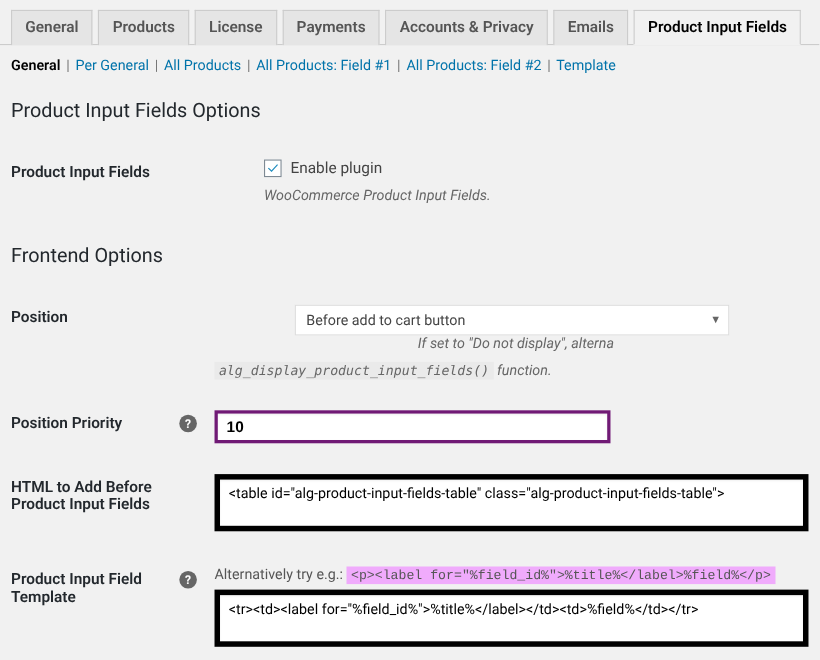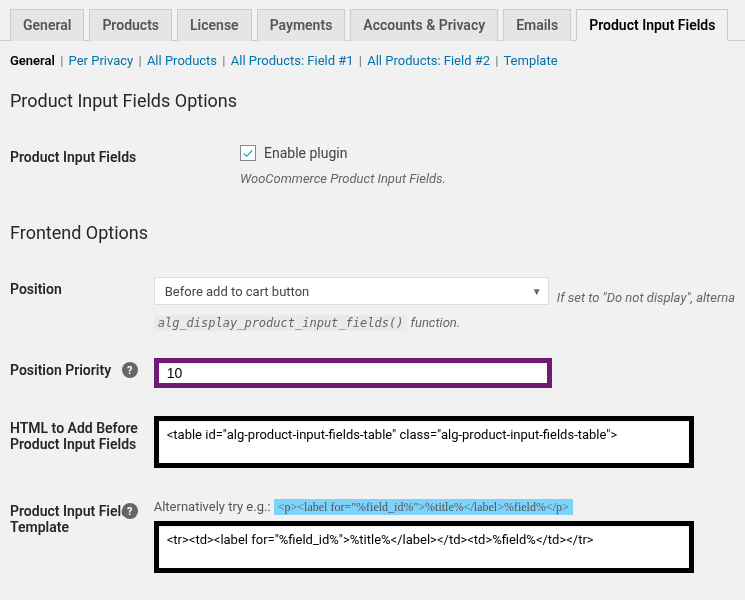--- a/index.html
+++ b/index.html
@@ -83,21 +83,22 @@
   .desc { font-size: 13px; color: #666; margin-top: 10px; font-style: italic; }
   .desc-code {
     font-family: Consolas, Monaco, monospace;
     font-style: italic;
     background: #eaeaea;
     padding: 1px 4px;
     font-size: 12px;
   }
   .select-wrap {
     display: flex;
-    align-items: flex-end;
+    align-items: center;
+    flex-direction: column;
   }
   .select {
     position: relative;
     background: #fff;
     border: 1px solid #ddd;
     height: 28px;
     width: 395px;
     padding: 4px 28px 4px 10px;
     font-size: 13px;
     cursor: pointer;
@@ -108,26 +109,27 @@
     position: absolute;
     right: 6px;
     top: 50%;
     transform: translateY(-50%);
     font-size: 10px;
     color: #666;
   }
   .side-desc { font-style: italic; color: #666; font-size: 13px; margin-left: 8px; white-space: nowrap; }
   input.text {
     background: #fff;
-    border: 5px solid #701a75;
+    border: 3px solid #701a75;
     box-shadow: inset 0 1px 2px rgba(0,0,0,.07);
     height: 30px;
     padding: 4px 8px;
     font-size: 14px;
-    width: 398px;
+    width: 360px;
+    font-weight: bold;
   }
   textarea.ta {
     background: #fff;
     border: 5px solid #000000;
     box-shadow: inset 0 1px 2px rgba(0,0,0,.07);
     padding: 6px 8px;
     font-size: 13px;
     width: 540px;
     min-height: 48px;
     resize: none;
@@ -143,43 +145,43 @@
     color: #fff;
     font-size: 11px;
     font-weight: bold;
     display: inline-flex;
     align-items: center;
     justify-content: center;
     cursor: help;
   }
   .alt-desc { font-size: 13px; color: #555; margin-bottom: 6px; }
   .alt-desc code {
-    font-family: Liberation Serif, serif;
-    background: #7dd3fc;
+    font-family: Liberation Mono, monospace;
+    background: #f0abfc;
     padding: 1px 4px;
     font-size: 12px;
   }
 </style>
 </head>
 <body>
 
 <div class="nav-tabs">
   <div class="nav-tab">General</div>
   <div class="nav-tab">Products</div>
   <div class="nav-tab">License</div>
   <div class="nav-tab">Payments</div>
   <div class="nav-tab">Accounts &amp; Privacy</div>
   <div class="nav-tab">Emails</div>
   <div class="nav-tab active">Product Input Fields</div>
 </div>
 
 <div class="subsub">
   <span class="item current">General</span>
   <span class="sep">|</span>
-  <span class="item">Per Privacy</span>
+  <span class="item">Per General</span>
   <span class="sep">|</span>
   <span class="item">All Products</span>
   <span class="sep">|</span>
   <span class="item">All Products: Field #1</span>
   <span class="sep">|</span>
   <span class="item">All Products: Field #2</span>
   <span class="sep">|</span>
   <span class="item">Template</span>
 </div>
 

